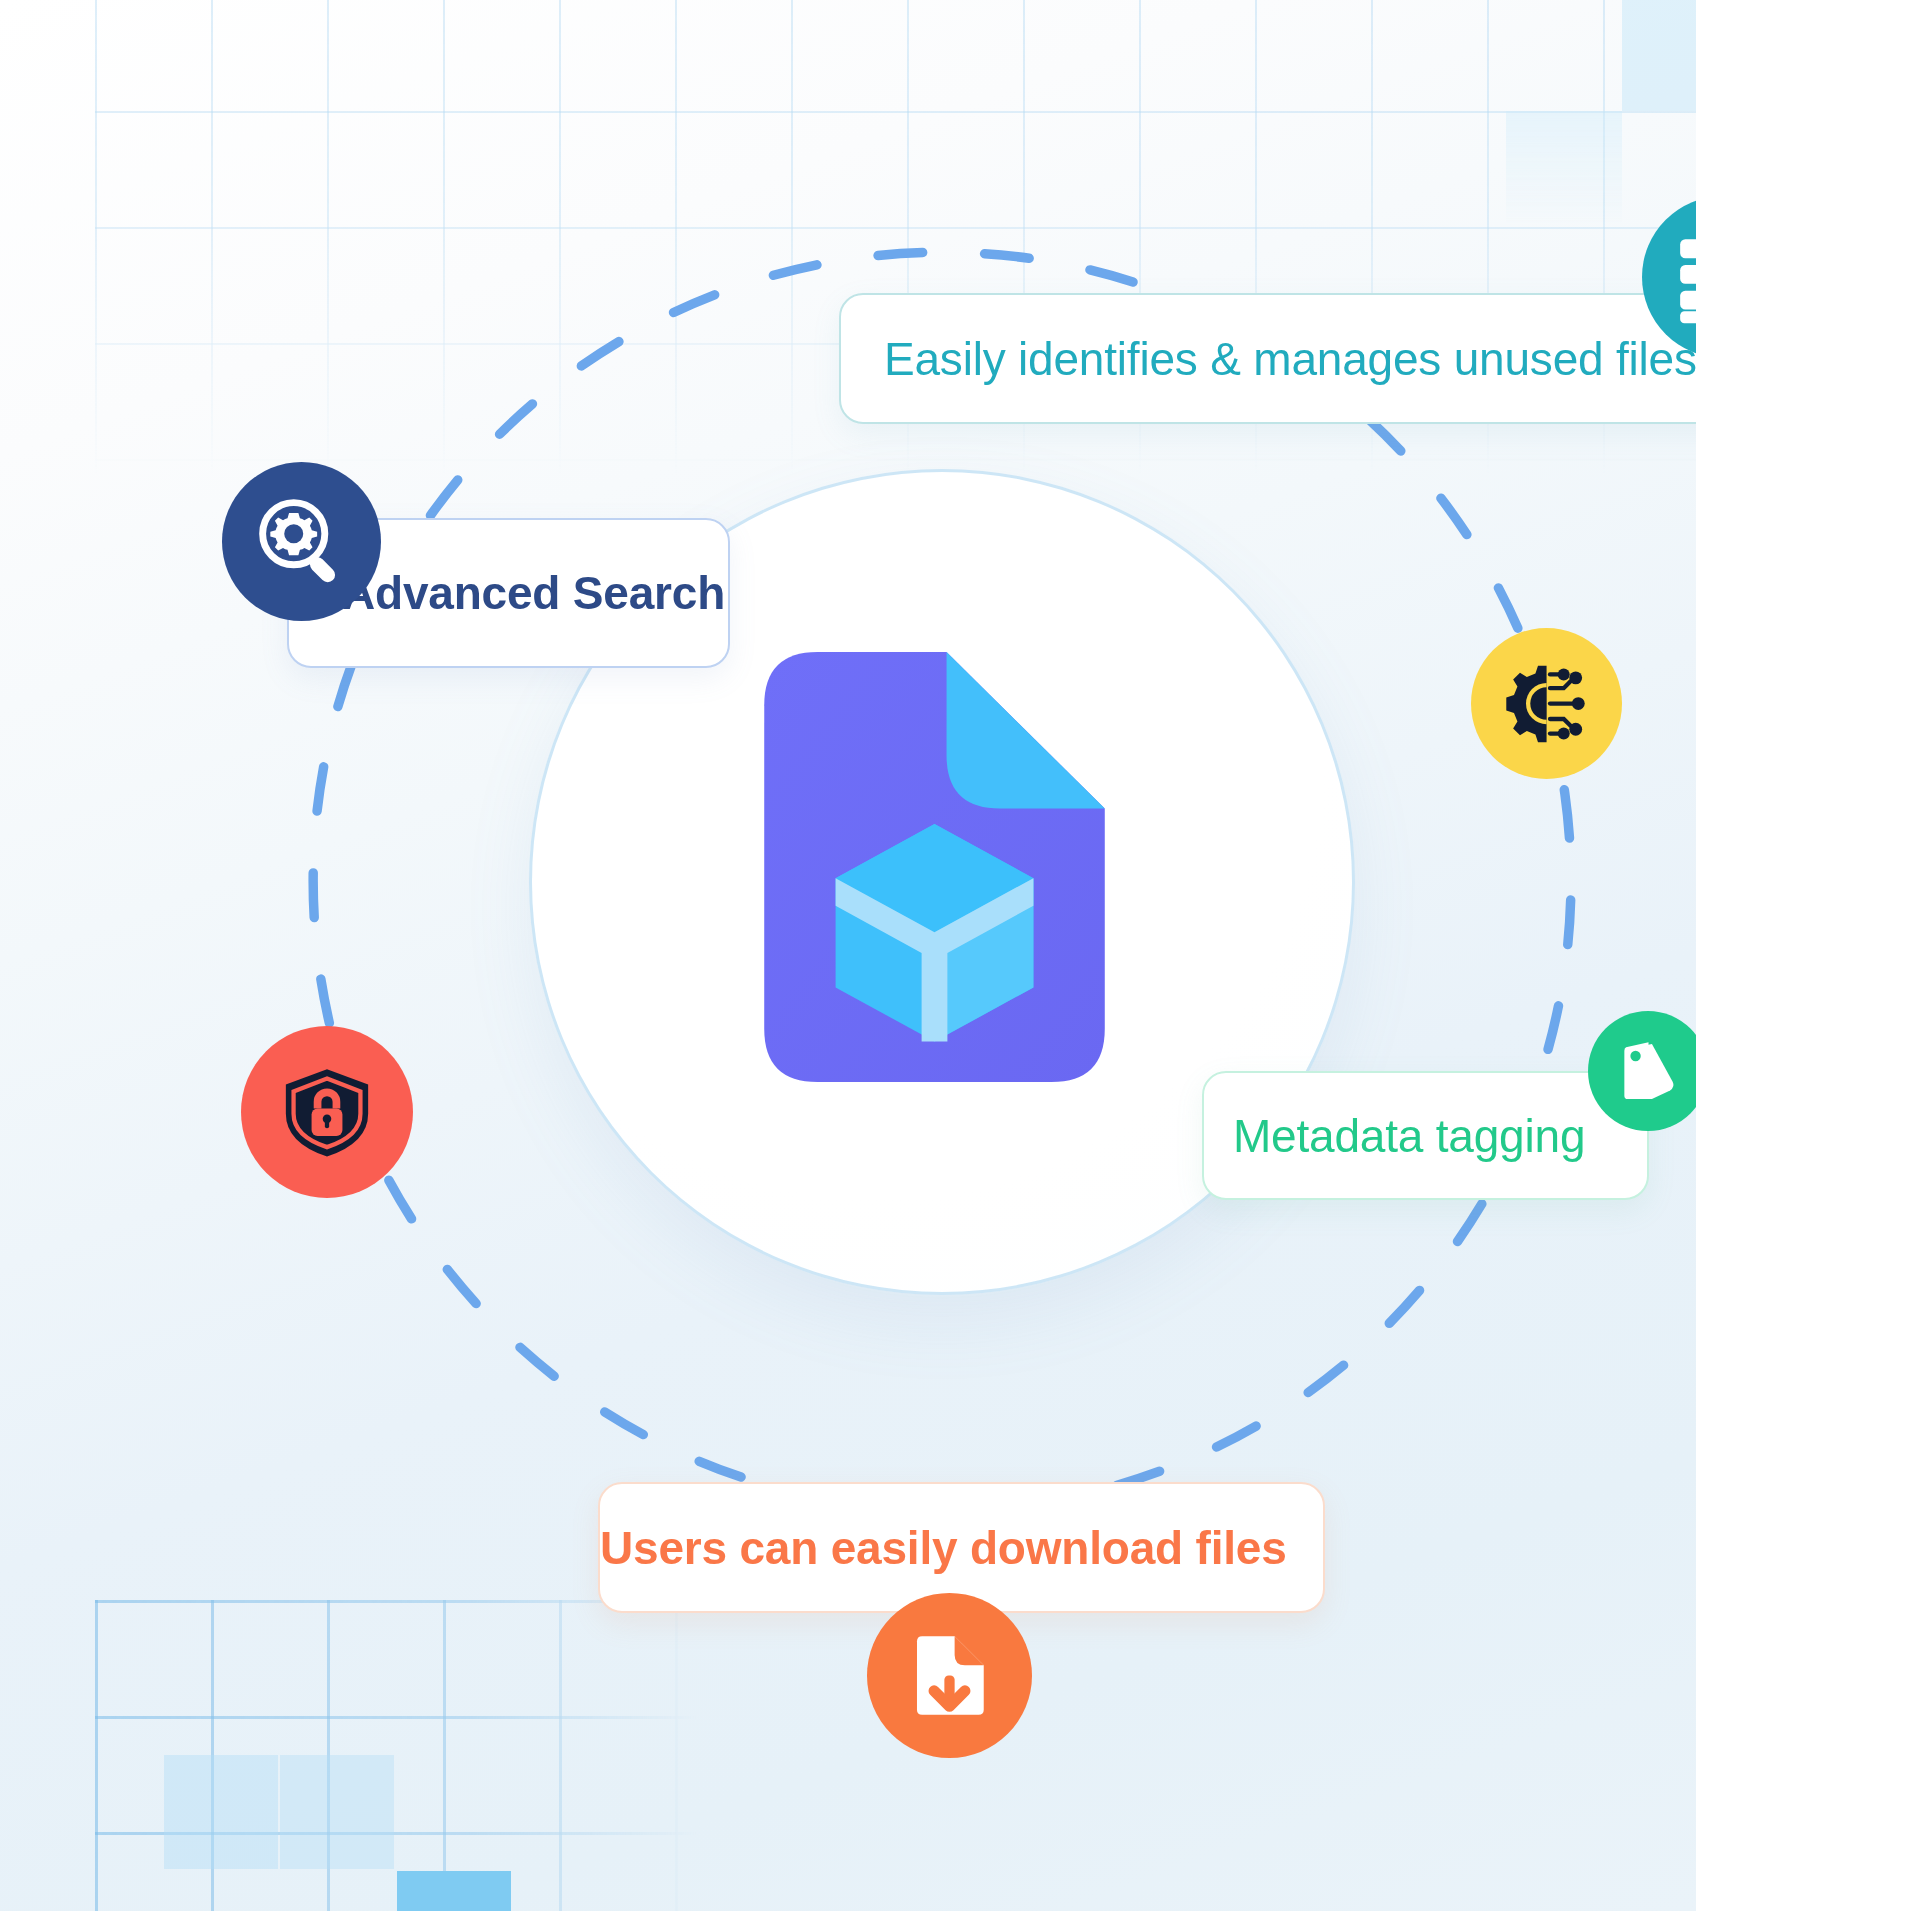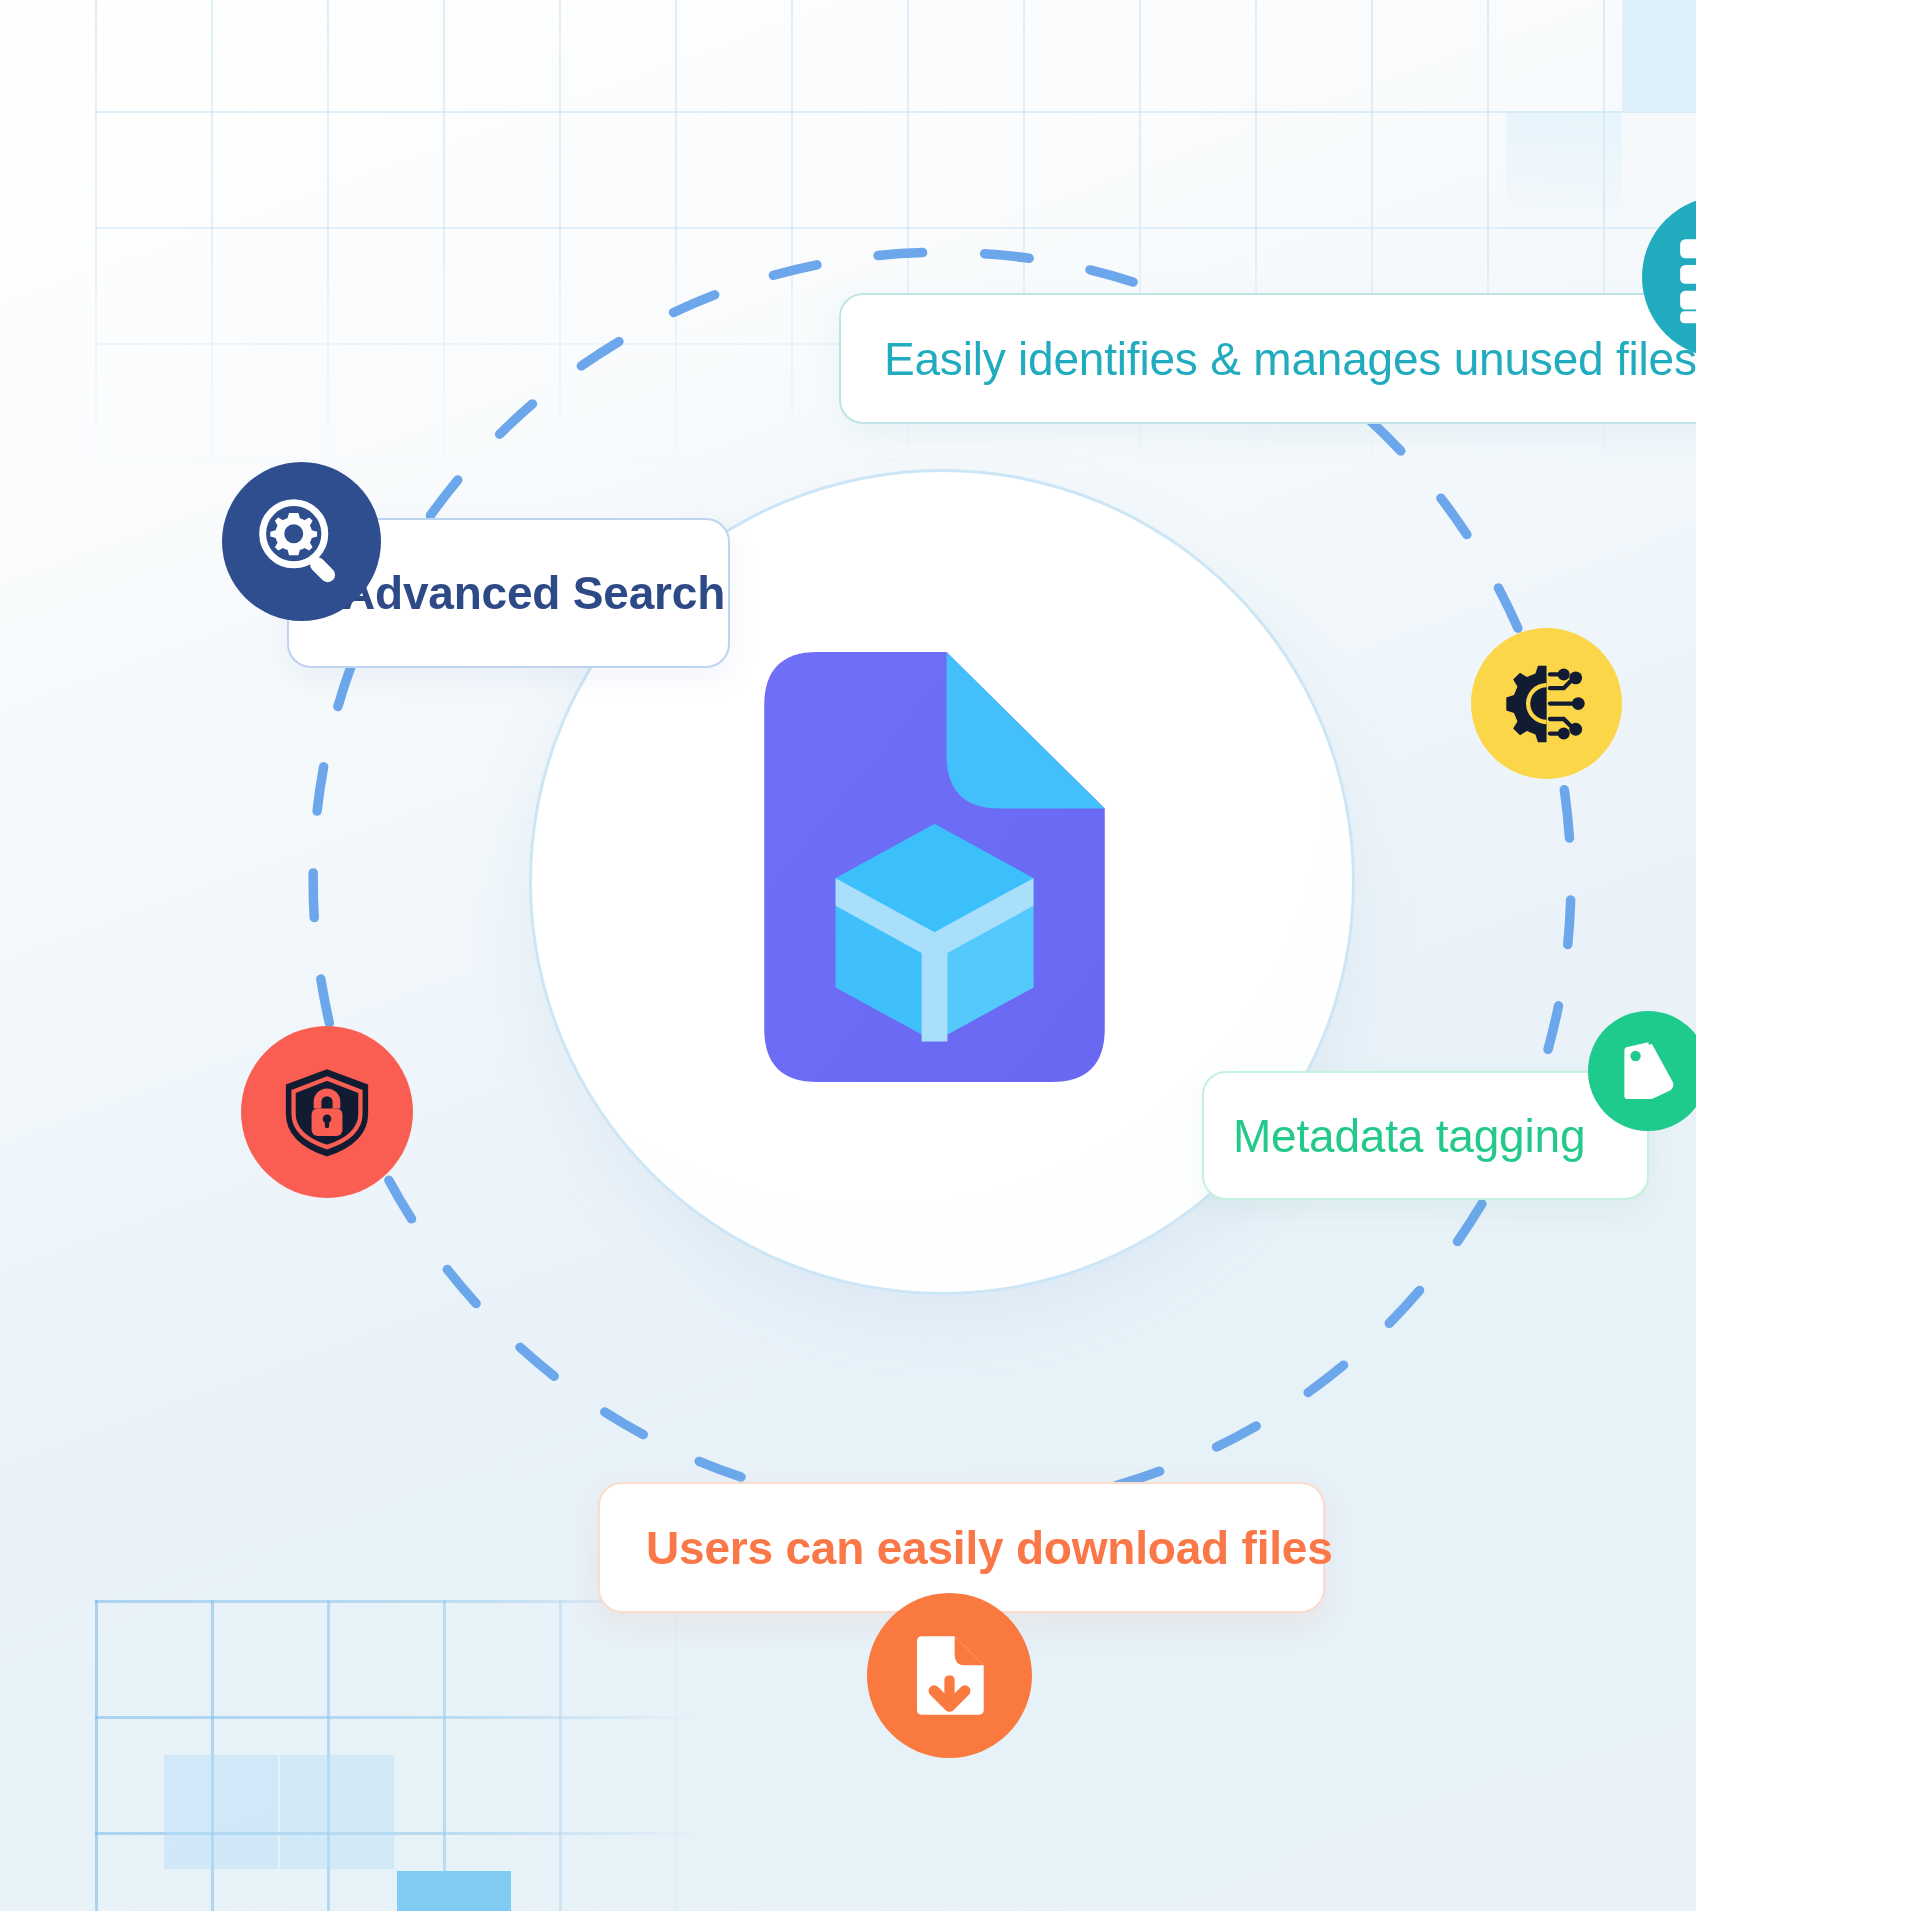--- a/index.html
+++ b/index.html
@@ -113,21 +113,20 @@
     font-size: 46px;
     padding-left: 29px;
     box-shadow: 0 10.3px 29px rgba(110,190,160,0.10);
   }
   .badge-download {
     left: 598px; top: 1482px;
     width: 727px; height: 131px;
     border-color: #FBDCCC;
     color: #FA7748;
     font-size: 46px;
-    padding-left: 46px;
     font-weight: 600;
     box-shadow: 0 10.3px 29px rgba(220,150,110,0.12);
   }
 
   
   .bubble {
     position: absolute;
     border-radius: 50%;
     display: flex;
     align-items: center;

